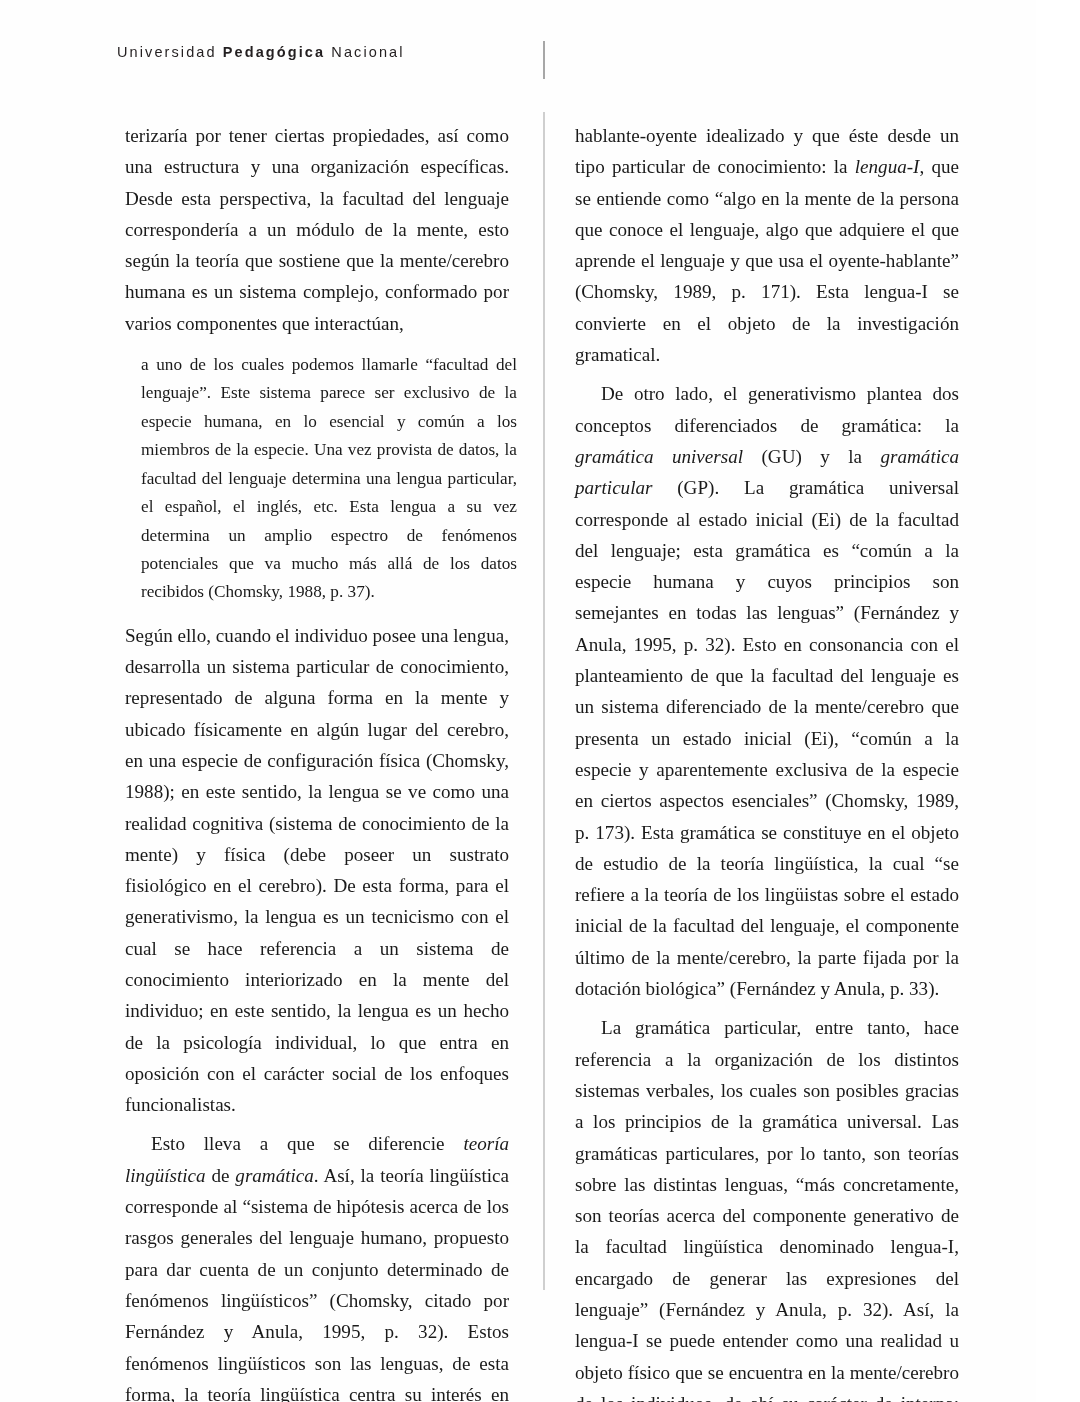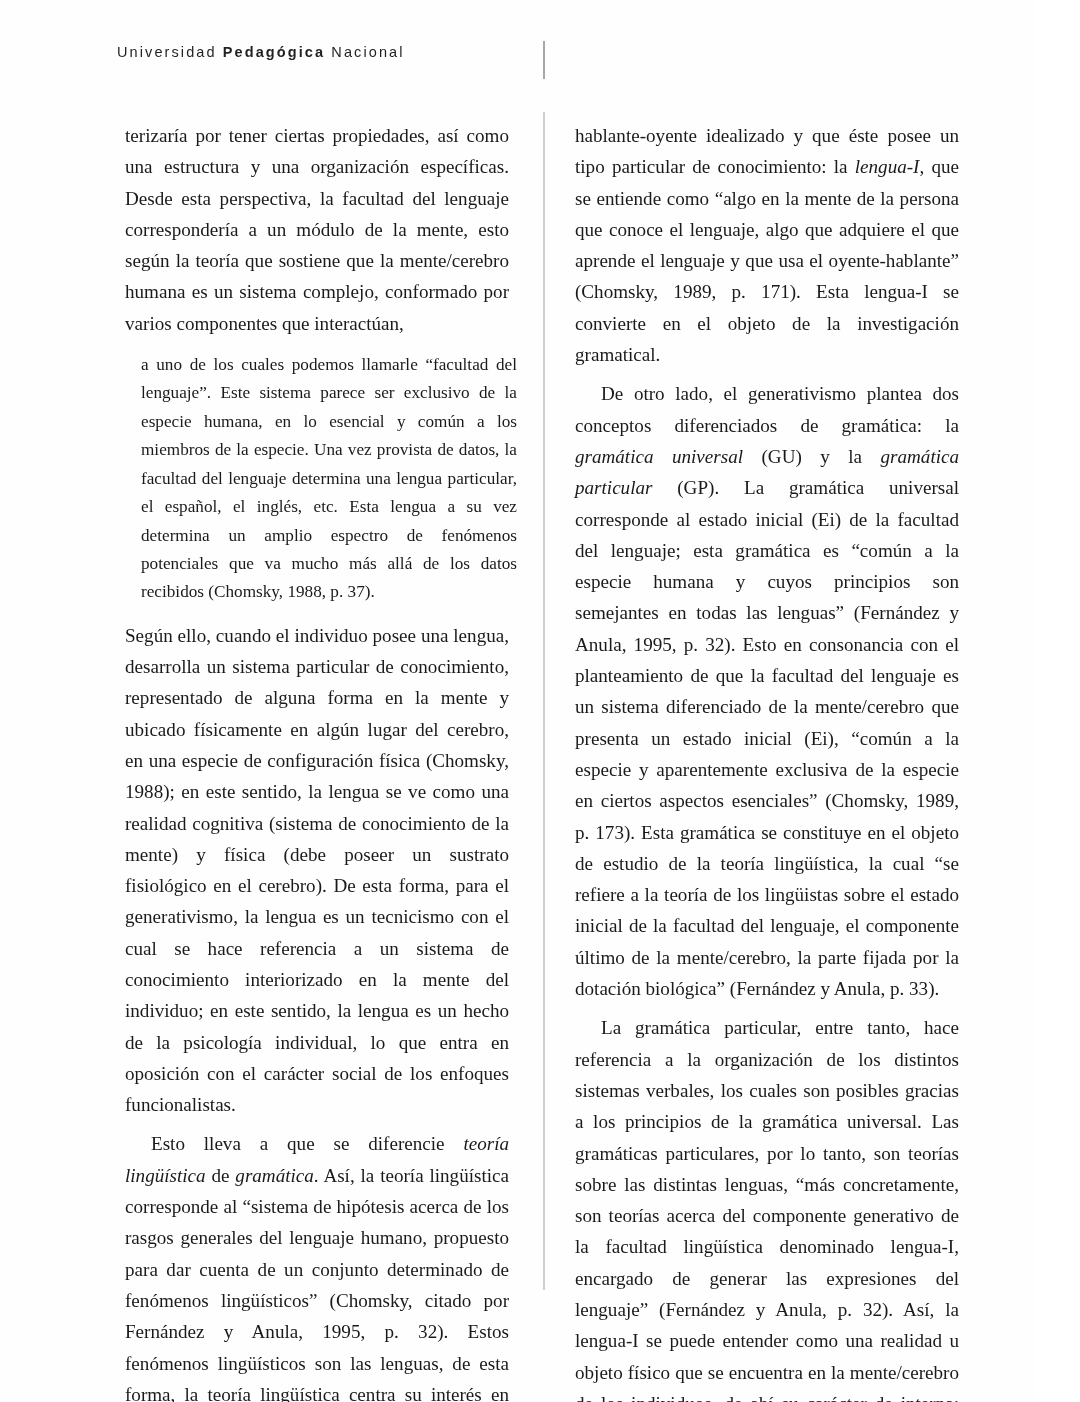--- a/index.html
+++ b/index.html
@@ -149,21 +149,21 @@
     <div class="blockquote">
       <p>a uno de los cuales podemos llamarle “facultad del lenguaje”. Este sistema parece ser exclusivo de la especie humana, en lo esencial y común a los miembros de la especie. Una vez provista de datos, la facultad del lenguaje determina una lengua particular, el español, el inglés, etc. Esta lengua a su vez determina un amplio espectro de fenómenos potenciales que va mucho más allá de los datos recibidos (Chomsky, 1988, p. 37).</p>
     </div>
 
     <p>Según ello, cuando el individuo posee una lengua, desarrolla un sistema particular de conocimiento, representado de alguna forma en la mente y ubicado físicamente en algún lugar del cerebro, en una especie de configuración física (Chomsky, 1988); en este sentido, la lengua se ve como una realidad cognitiva (sistema de conocimiento de la mente) y física (debe poseer un sustrato fisiológico en el cerebro). De esta forma, para el generativismo, la lengua es un tecnicismo con el cual se hace referencia a un sistema de conocimiento interiorizado en la mente del individuo; en este sentido, la lengua es un hecho de la psicología individual, lo que entra en oposición con el carácter social de los enfoques funcionalistas.</p>
 
     <p class="indent"><span>Esto lleva a que se diferencie </span><em>teoría lingüística</em><span> de </span><em>gramática</em><span>. Así, la teoría lingüística corresponde al “sistema de hipótesis acerca de los rasgos generales del lenguaje humano, propuesto para dar cuenta de un conjunto determinado de fenómenos lingüísticos” (Chomsky, citado por Fernández y Anula, 1995, p. 32). Estos fenómenos lingüísticos son las lenguas, de esta forma, la teoría lingüística centra su interés en determinar y establecer las propiedades universales de las lenguas. Por su parte, la gramática se entiende, desde esta perspectiva, como la descripción de la competencia lingüística del hablante-oyente ideal. Esto implica, según Fernández y Anula, que a nivel teórico se reconoce la existencia de un</span></p>
   </div>
 
   <div class="col col-right">
-    <p><span>hablante-oyente idealizado y que éste posee un tipo particular de conocimiento: la </span><em>lengua-I</em><span>, que se entiende como “algo en la mente de la persona que conoce el lenguaje, algo que adquiere el que aprende el lenguaje y que usa el oyente-hablante” (Chomsky, 1989, p. 171). Esta lengua-I se convierte en el objeto de la investigación gramatical.</span></p>
+    <p><span>hablante-oyente idealizado y que éste desde un tipo particular de conocimiento: la </span><em>lengua-I</em><span>, que se entiende como “algo en la mente de la persona que conoce el lenguaje, algo que adquiere el que aprende el lenguaje y que usa el oyente-hablante” (Chomsky, 1989, p. 171). Esta lengua-I se convierte en el objeto de la investigación gramatical.</span></p>
 
     <p class="indent"><span>De otro lado, el generativismo plantea dos conceptos diferenciados de gramática: la </span><em>gramática universal</em><span> (GU) y la </span><em>gramática particular</em><span> (GP). La gramática universal corresponde al estado inicial (Ei) de la facultad del lenguaje; esta gramática es “común a la especie humana y cuyos principios son semejantes en todas las lenguas” (Fernández y Anula, 1995, p. 32). Esto en consonancia con el planteamiento de que la facultad del lenguaje es un sistema diferenciado de la mente/cerebro que presenta un estado inicial (Ei), “común a la especie y aparentemente exclusiva de la especie en ciertos aspectos esenciales” (Chomsky, 1989, p. 173). Esta gramática se constituye en el objeto de estudio de la teoría lingüística, la cual “se refiere a la teoría de los lingüistas sobre el estado inicial de la facultad del lenguaje, el componente último de la mente/cerebro, la parte fijada por la dotación biológica” (Fernández y Anula, p. 33).</span></p>
 
     <p class="indent">La gramática particular, entre tanto, hace referencia a la organización de los distintos sistemas verbales, los cuales son posibles gracias a los principios de la gramática universal. Las gramáticas particulares, por lo tanto, son teorías sobre las distintas lenguas, “más concretamente, son teorías acerca del componente generativo de la facultad lingüística denominado lengua-I, encargado de generar las expresiones del lenguaje” (Fernández y Anula, p. 32). Así, la lengua-I se puede entender como una realidad u objeto físico que se encuentra en la mente/cerebro de los individuos, de ahí su carácter de interna; esta realidad es individual y no de carácter social, por ello se plantea que es un hecho de la psicología individual; y cuenta con un mecanismo generativo finito que ofrece las descripciones estructurales del lenguaje. Según esto, la gramática tiene que ver con la teoría de los lingüistas sobre la lengua-I.</p>
   </div>
 
 
 </div>
 
 </body></html>

